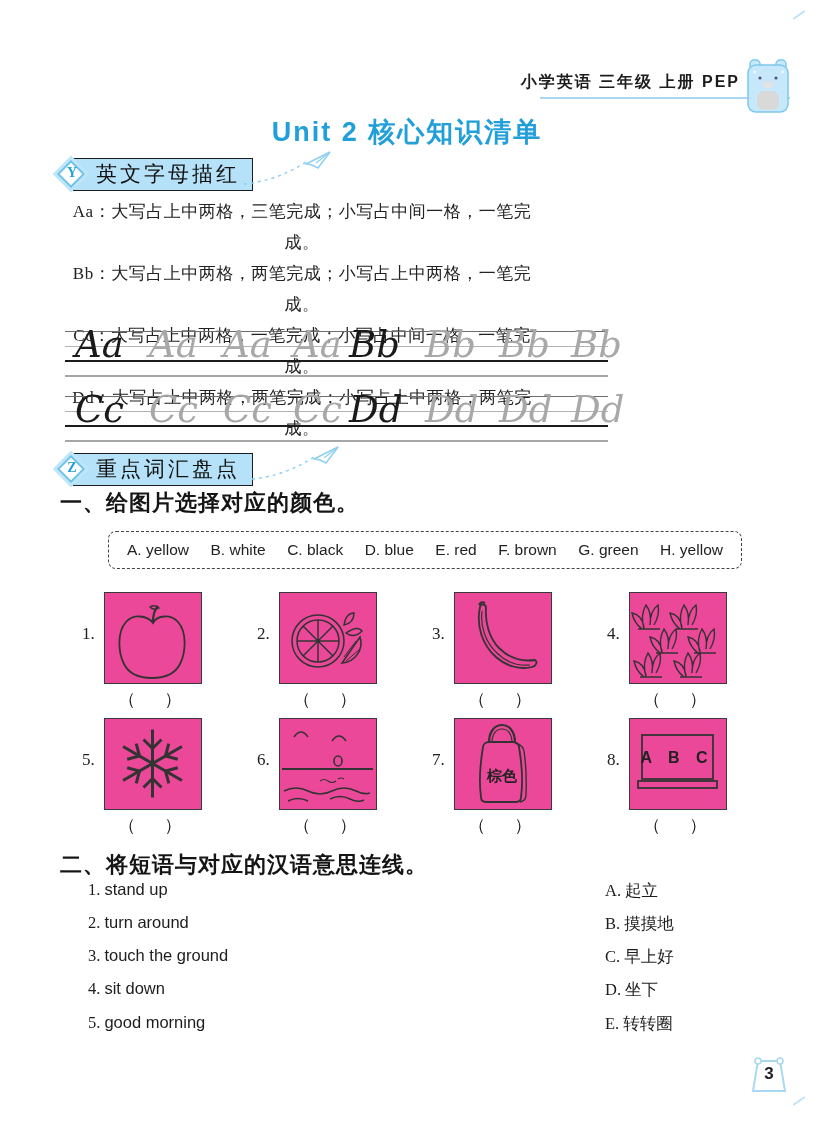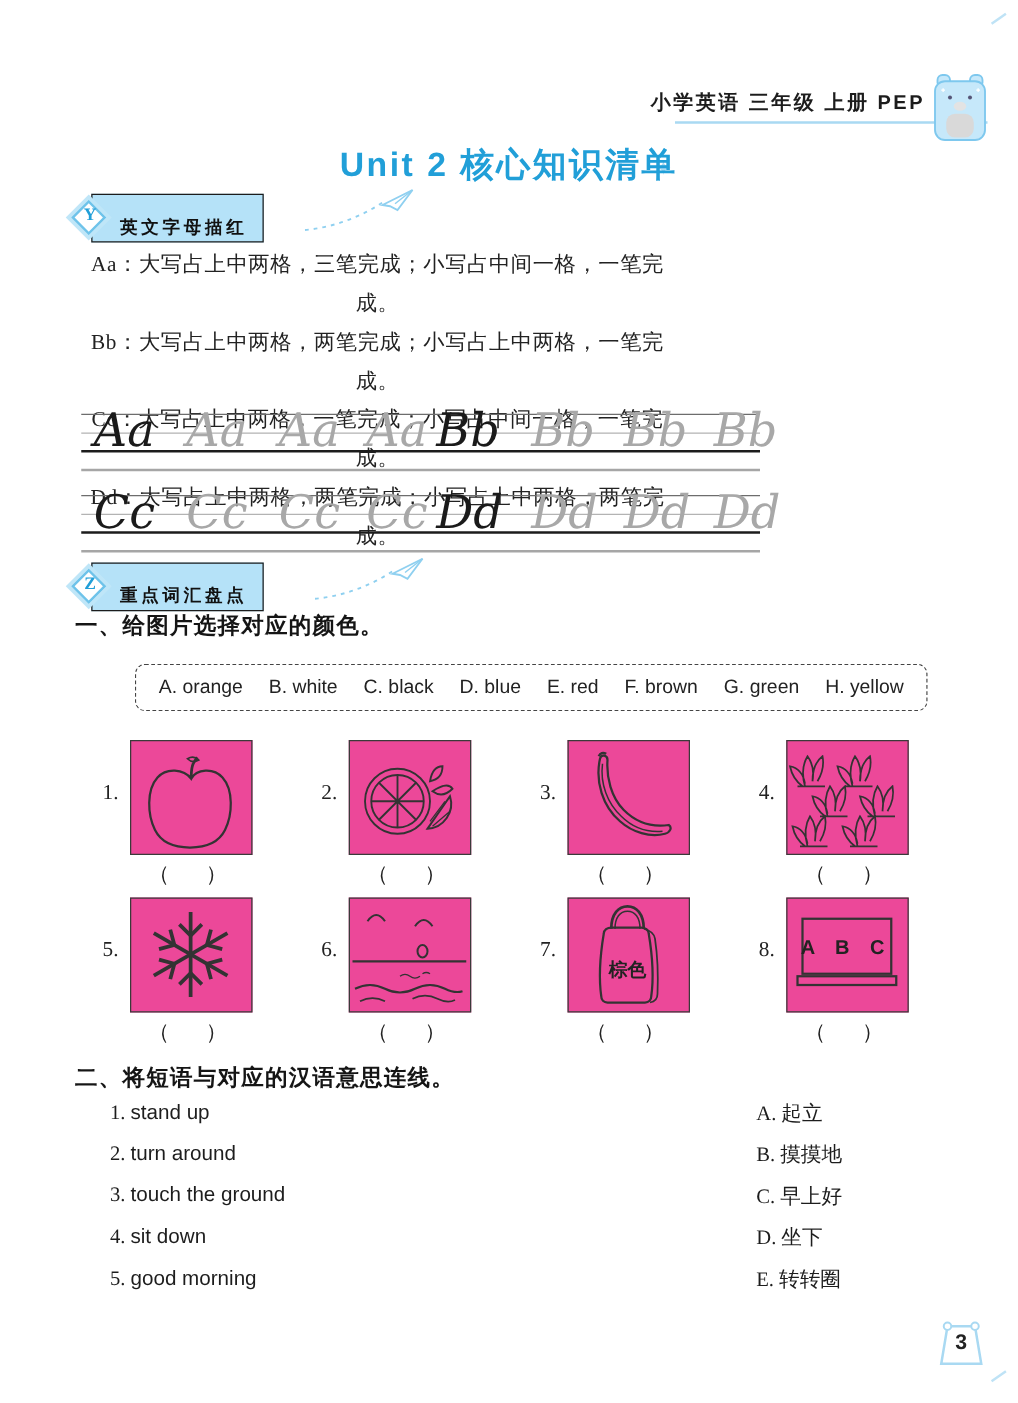--- a/index.html
+++ b/index.html
@@ -13,22 +13,22 @@
   .header-rule { position:absolute; top:39px; right:0; width:250px; height:2px; background:#a9d9f2; }
   .header-star { position:absolute; top:28px; left:-16px; color:#a9d9f2; font-size:16px; }
   .bear { margin-left:6px; position:relative; z-index:2; }
 
   
   .title { position:absolute; top:114px; left:0; width:100%; text-align:center;
            font-size:27px; font-weight:bold; letter-spacing:2px; color:#219fd8; }
 
   
   .badge { position:absolute; left:57px; display:flex; align-items:center; height:27px; }
-  .badge .bar { background:#b5e2f8; border:1.6px solid #1c1c1c; color:#111; font-weight:bold;
-                font-size:14px; letter-spacing:3px; padding:17px 12px 3px 22px; margin-left:-14px; line-height:1.2; }
+  .badge .bar { background:#b5e2f8; border:1.6px solid #1c1c1c; color:#111; font-weight:normal;
+                font-size:21px; letter-spacing:3px; padding:2px 12px 3px 22px; margin-left:-14px; line-height:1.2; }
   .diamond-wrap { position:relative; width:30px; height:30px; z-index:2; }
   .diamond { position:absolute; top:4px; left:4px; width:20px; height:20px; background:#ffffff;
              border:2px solid #6ec3ea; transform:rotate(45deg); box-shadow:0 0 0 3px #bfe6f8; }
   .diamond-letter { position:absolute; top:5px; left:0; width:30px; text-align:center;
                     font-size:14px; font-weight:bold; color:#219fd8; font-family:"Liberation Serif", serif; }
   .plane { position:absolute; }
 
   
   .rules { position:absolute; left:62px; top:196px; width:480px; font-family:"Liberation Serif", serif;
            font-size:17px; line-height:31px; color:#222; letter-spacing:0.5px;text-align:center; }
@@ -38,21 +38,21 @@
   .gl { position:absolute; left:0; width:100%; }
   .gl1 { top:0;  height:1px;  background:#6d6d6d; }
   .gl2 { top:15px; height:1px; background:#b3b3b3; }
   .gl3 { top:29px; height:2px; background:#1c1c1c; }
   .gl4 { top:44px; height:2px; background:#a6a6a6; }
   .trace-letter { position:absolute; top:-9px; font-family:"DejaVu Serif", serif; font-style:italic;
                   font-size:37px; line-height:45px; color:#1a1a1a; }
   .trace-letter.trace { color:#a8a8a8; }
 
   
-  .task-heading { position:absolute; left:60px; font-size:18px; font-weight:bold; color:#151515; letter-spacing:1px; }
+  .task-heading { position:absolute; left:60px; font-size:22px; font-weight:bold; color:#151515; letter-spacing:1px; }
 
   .word-bank { position:absolute; left:108px; top:531px; width:634px; height:38px;
                border:1.6px dashed #444; border-radius:8px; display:flex; align-items:center;
                justify-content:space-between; padding:0 18px; font-size:15.5px; color:#222; }
 
   .pic-cell { position:absolute; width:150px; }
   .pic-num { position:absolute; left:0; top:32px; font-family:"Liberation Serif", serif; font-size:17px; color:#222; }
   .pic-box { position:absolute; left:22px; top:0; width:98px; height:92px; border:1.6px solid #3a3a3a; background:#ec4899; }
   .pic-bracket { position:absolute; left:22px; top:96px; width:98px; text-align:center;
                  font-family:"Liberation Serif", serif; font-size:17px; color:#222; letter-spacing:6px; }
@@ -164,21 +164,21 @@
     <svg width="95" height="42" viewBox="0 0 95 42">
       <path d="M6 36 C 28 34, 50 26, 68 14" stroke="#8fd0f0" stroke-width="1.5" fill="none" stroke-dasharray="3 4"></path>
       <path d="M68 16 L92 4 L80 20 L74 17 Z" fill="#ffffff" stroke="#8fd0f0" stroke-width="1.5"></path>
       <path d="M92 4 L78 15" stroke="#8fd0f0" stroke-width="1.2" fill="none"></path>
     </svg>
   </div>
 
   <div class="task-heading" style="top:488px;">一、给图片选择对应的颜色。</div>
 
   <div class="word-bank">
-    <span>A. orange</span>
+    <span>A. yellow</span>
     <span>B. white</span>
     <span>C. black</span>
     <span>D. blue</span>
     <span>E. red</span>
     <span>F. brown</span>
     <span>G. green</span>
     <span>H. yellow</span>
   </div>
 
   <div class="pic-cell" style="left:82px; top:592px;">

